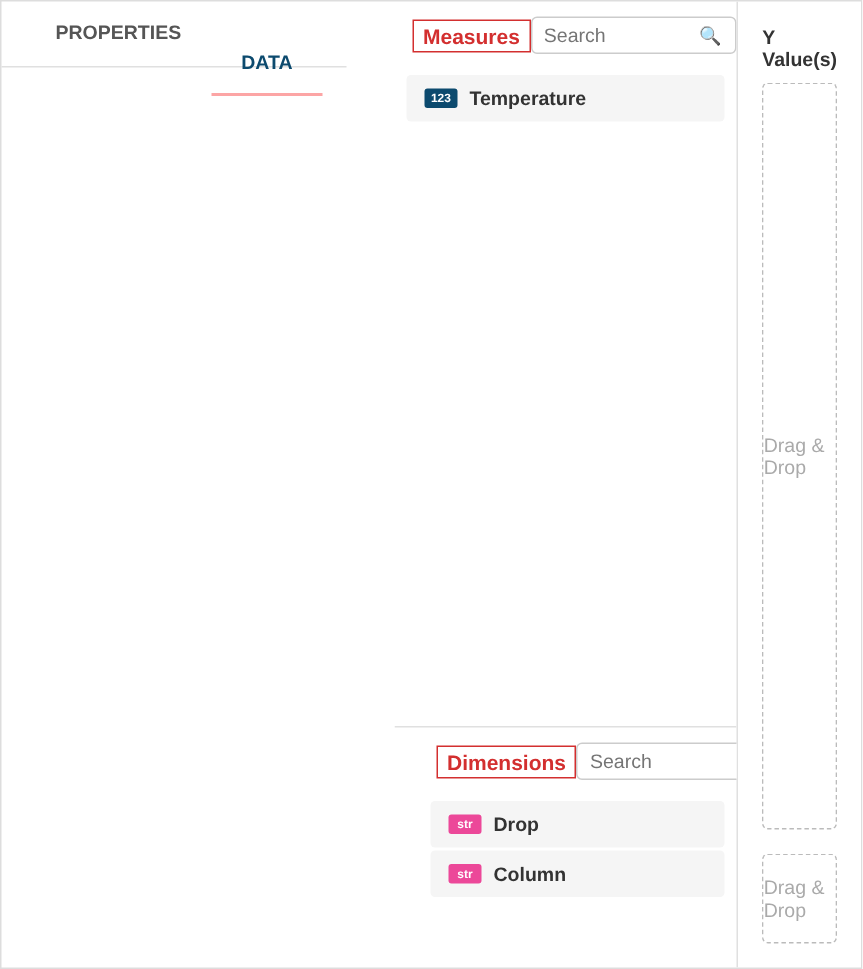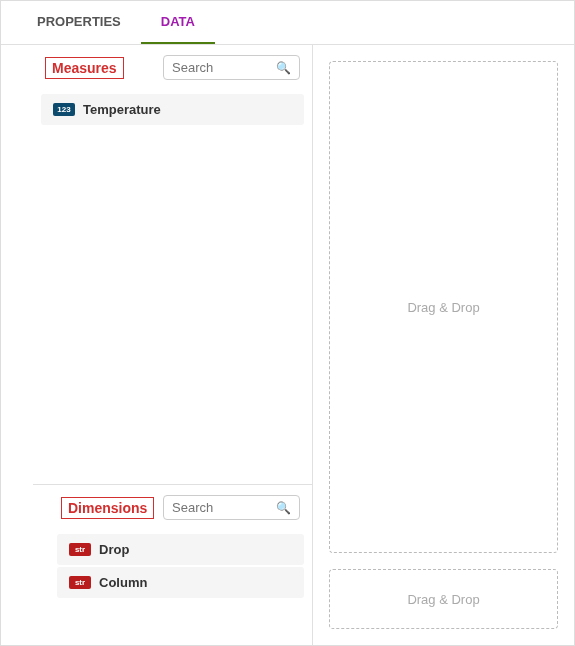--- a/index.html
+++ b/index.html
@@ -10,21 +10,21 @@
       width: 575px;
       height: 646px;
       overflow: hidden;
     }
 
     .container {
       width: 575px;
       height: 646px;
       border: 1px solid #ddd;
       display: flex;
-      flex-direction: column;
+      flex-direction: row;
     }
 
     
     .header {
       display: flex;
       align-items: center;
       border-bottom: 1px solid #e0e0e0;
       padding: 0 16px;
       height: 44px;
       justify-content: space-between;
@@ -39,22 +39,23 @@
       align-items: center;
       padding: 0 20px;
       font-size: 13px;
       font-weight: 600;
       color: #555;
       border-bottom: 2px solid transparent;
       cursor: pointer;
       height: 100%;
     }
     .tab.active {
-      color: #a21caf;
-      border-bottom: 2px solid #4d7c0f;
+      color: #0c4a6e;
+      border-bottom: 2px solid #fca5a5;
+      margin-top: 20px;
     }
     .tab.inactive {
       color: #555;
     }
 
     .dataset-dropdown {
       display: flex;
       align-items: center;
       border: 1px solid #ccc;
       border-radius: 4px;
@@ -146,21 +147,21 @@
       justify-content: center;
       background: #0c4a6e;
       color: #fff;
       font-size: 8px;
       font-weight: 700;
       border-radius: 2px;
       padding: 2px 3px;
       min-width: 22px;
     }
     .type-badge.str {
-      background: #b91c1c;
+      background: #ec4899;
     }
 
     .item-name {
       font-size: 13px;
       color: #333;
       font-weight: bold;
     }
 
     .measures-section {
       flex: 1;
@@ -283,20 +284,21 @@
             <span class="item-name">Column</span>
           </div>
         </div>
       </div>
 
     </div>
 
     <div class="right-panel">
 
       <div class="drop-section y-values-section">
+        <span class="drop-label">Y Value(s)</span>
         <div class="y-drop-zone">
           <span>Drag &amp; Drop</span>
         </div>
       </div>
 
       <div class="drop-section">
         <div class="drop-zone small">
           <span>Drag &amp; Drop</span>
         </div>
       </div>

